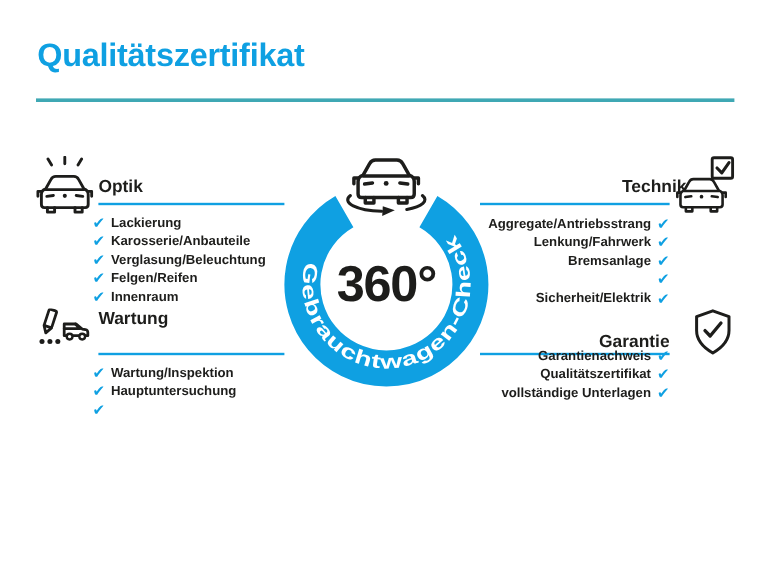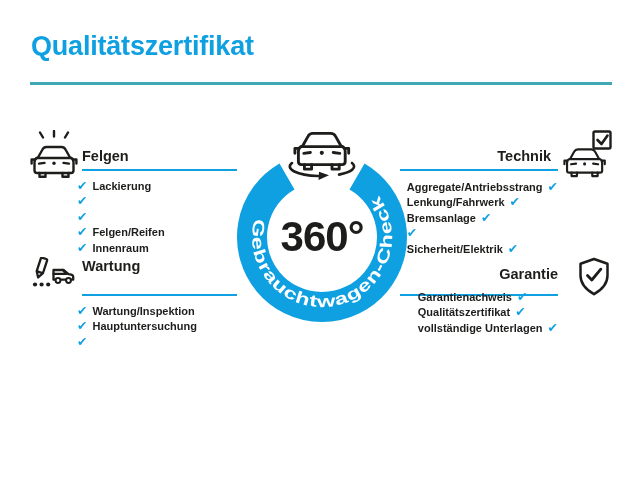--- a/index.html
+++ b/index.html
@@ -3,34 +3,34 @@
 <meta charset="utf-8">
 <style>
   html,body{margin:0;padding:0;background:#fff;}
   .stage{position:relative;width:640px;height:393px;background:#ffffff;overflow:hidden;
          font-family:"Liberation Sans",sans-serif;color:#1d1d1b;}
   .title{position:absolute;left:31px;top:31px;font-size:27px;font-weight:bold;
          color:#0fa0e2;letter-spacing:-0.2px;}
   .divider{position:absolute;left:30px;top:82px;width:582px;height:3px;background:#3fa8b4;}
   .sec-header{position:absolute;font-size:14.5px;font-weight:bold;color:#1d1d1b;white-space:nowrap;}
   .hdr-optik{left:82px;top:148px;}
-  .hdr-technik{right:89px;top:148px;text-align:right;}
+  .hdr-technik{right:68px;top:148px;text-align:right;}
   .hdr-wartung{left:82px;top:258px;}
-  .hdr-garantie{right:82px;top:266px;text-align:right;}
+  .hdr-garantie{right:82px;top:277px;text-align:right;}
   .sec-underline{position:absolute;height:2px;background:#0fa0e2;}
   .ul-optik{left:82px;top:169px;width:155px;}
   .ul-technik{left:400px;top:169px;width:158px;}
   .ul-wartung{left:82px;top:294px;width:155px;}
   .ul-garantie{left:400px;top:294px;width:158px;}
   .list{position:absolute;}
   .list-l{left:77px;}
   .list-r{right:82px;text-align:right;}
   .row{display:flex;align-items:center;height:15.5px;gap:5px;font-size:11px;
        font-weight:600;color:#1d1d1b;white-space:nowrap;}
-  .list-r .row{justify-content:flex-start;}
+  .list-r .row{justify-content:flex-end;}
   .chk{color:#0fa0e2;font-size:12.5px;font-weight:bold;line-height:1;
        font-family:"DejaVu Sans","Liberation Sans",sans-serif;}
   .icon-abs{position:absolute;}
   .brand-text{position:absolute;left:92px;top:406px;font-size:15px;line-height:19px;
               font-weight:bold;color:#4d7c0f;}
   svg{display:block;}
 </style>
 </head>
 <body>
 
@@ -68,32 +68,34 @@
     </g>
     <path d="M97 51.8 L107 55.3 L96.5 60 Z" fill="#1d1d1b"></path>
   </svg>
 
   <svg class="icon-abs" style="left:30px;top:130px" width="48" height="53" viewBox="0 0 48 53">
     <g transform="translate(0,10)">
         <use href="#carfront"></use>
       </g>
     <path d="M13 7.5 L10 2.5 M24 6.5 L24 1 M35 7.5 L38 2.5" fill="none" stroke="#1d1d1b" stroke-width="2.4" stroke-linecap="round"></path>
   </svg>
-  <div class="sec-header hdr-optik">Felgen</div>
+  <div class="sec-header hdr-optik">Optik</div>
   <div class="sec-underline ul-optik"></div>
   <div class="list list-l" style="top:178px">
     <div class="row">
         <span class="chk">✔</span>
         <span>Lackierung</span>
       </div>
     <div class="row">
         <span class="chk">✔</span>
+        <span>Karosserie/Anbauteile</span>
       </div>
     <div class="row">
         <span class="chk">✔</span>
+        <span>Verglasung/Beleuchtung</span>
       </div>
     <div class="row">
         <span class="chk">✔</span>
         <span>Felgen/Reifen</span>
       </div>
     <div class="row">
         <span class="chk">✔</span>
         <span>Innenraum</span>
       </div>
   </div>

